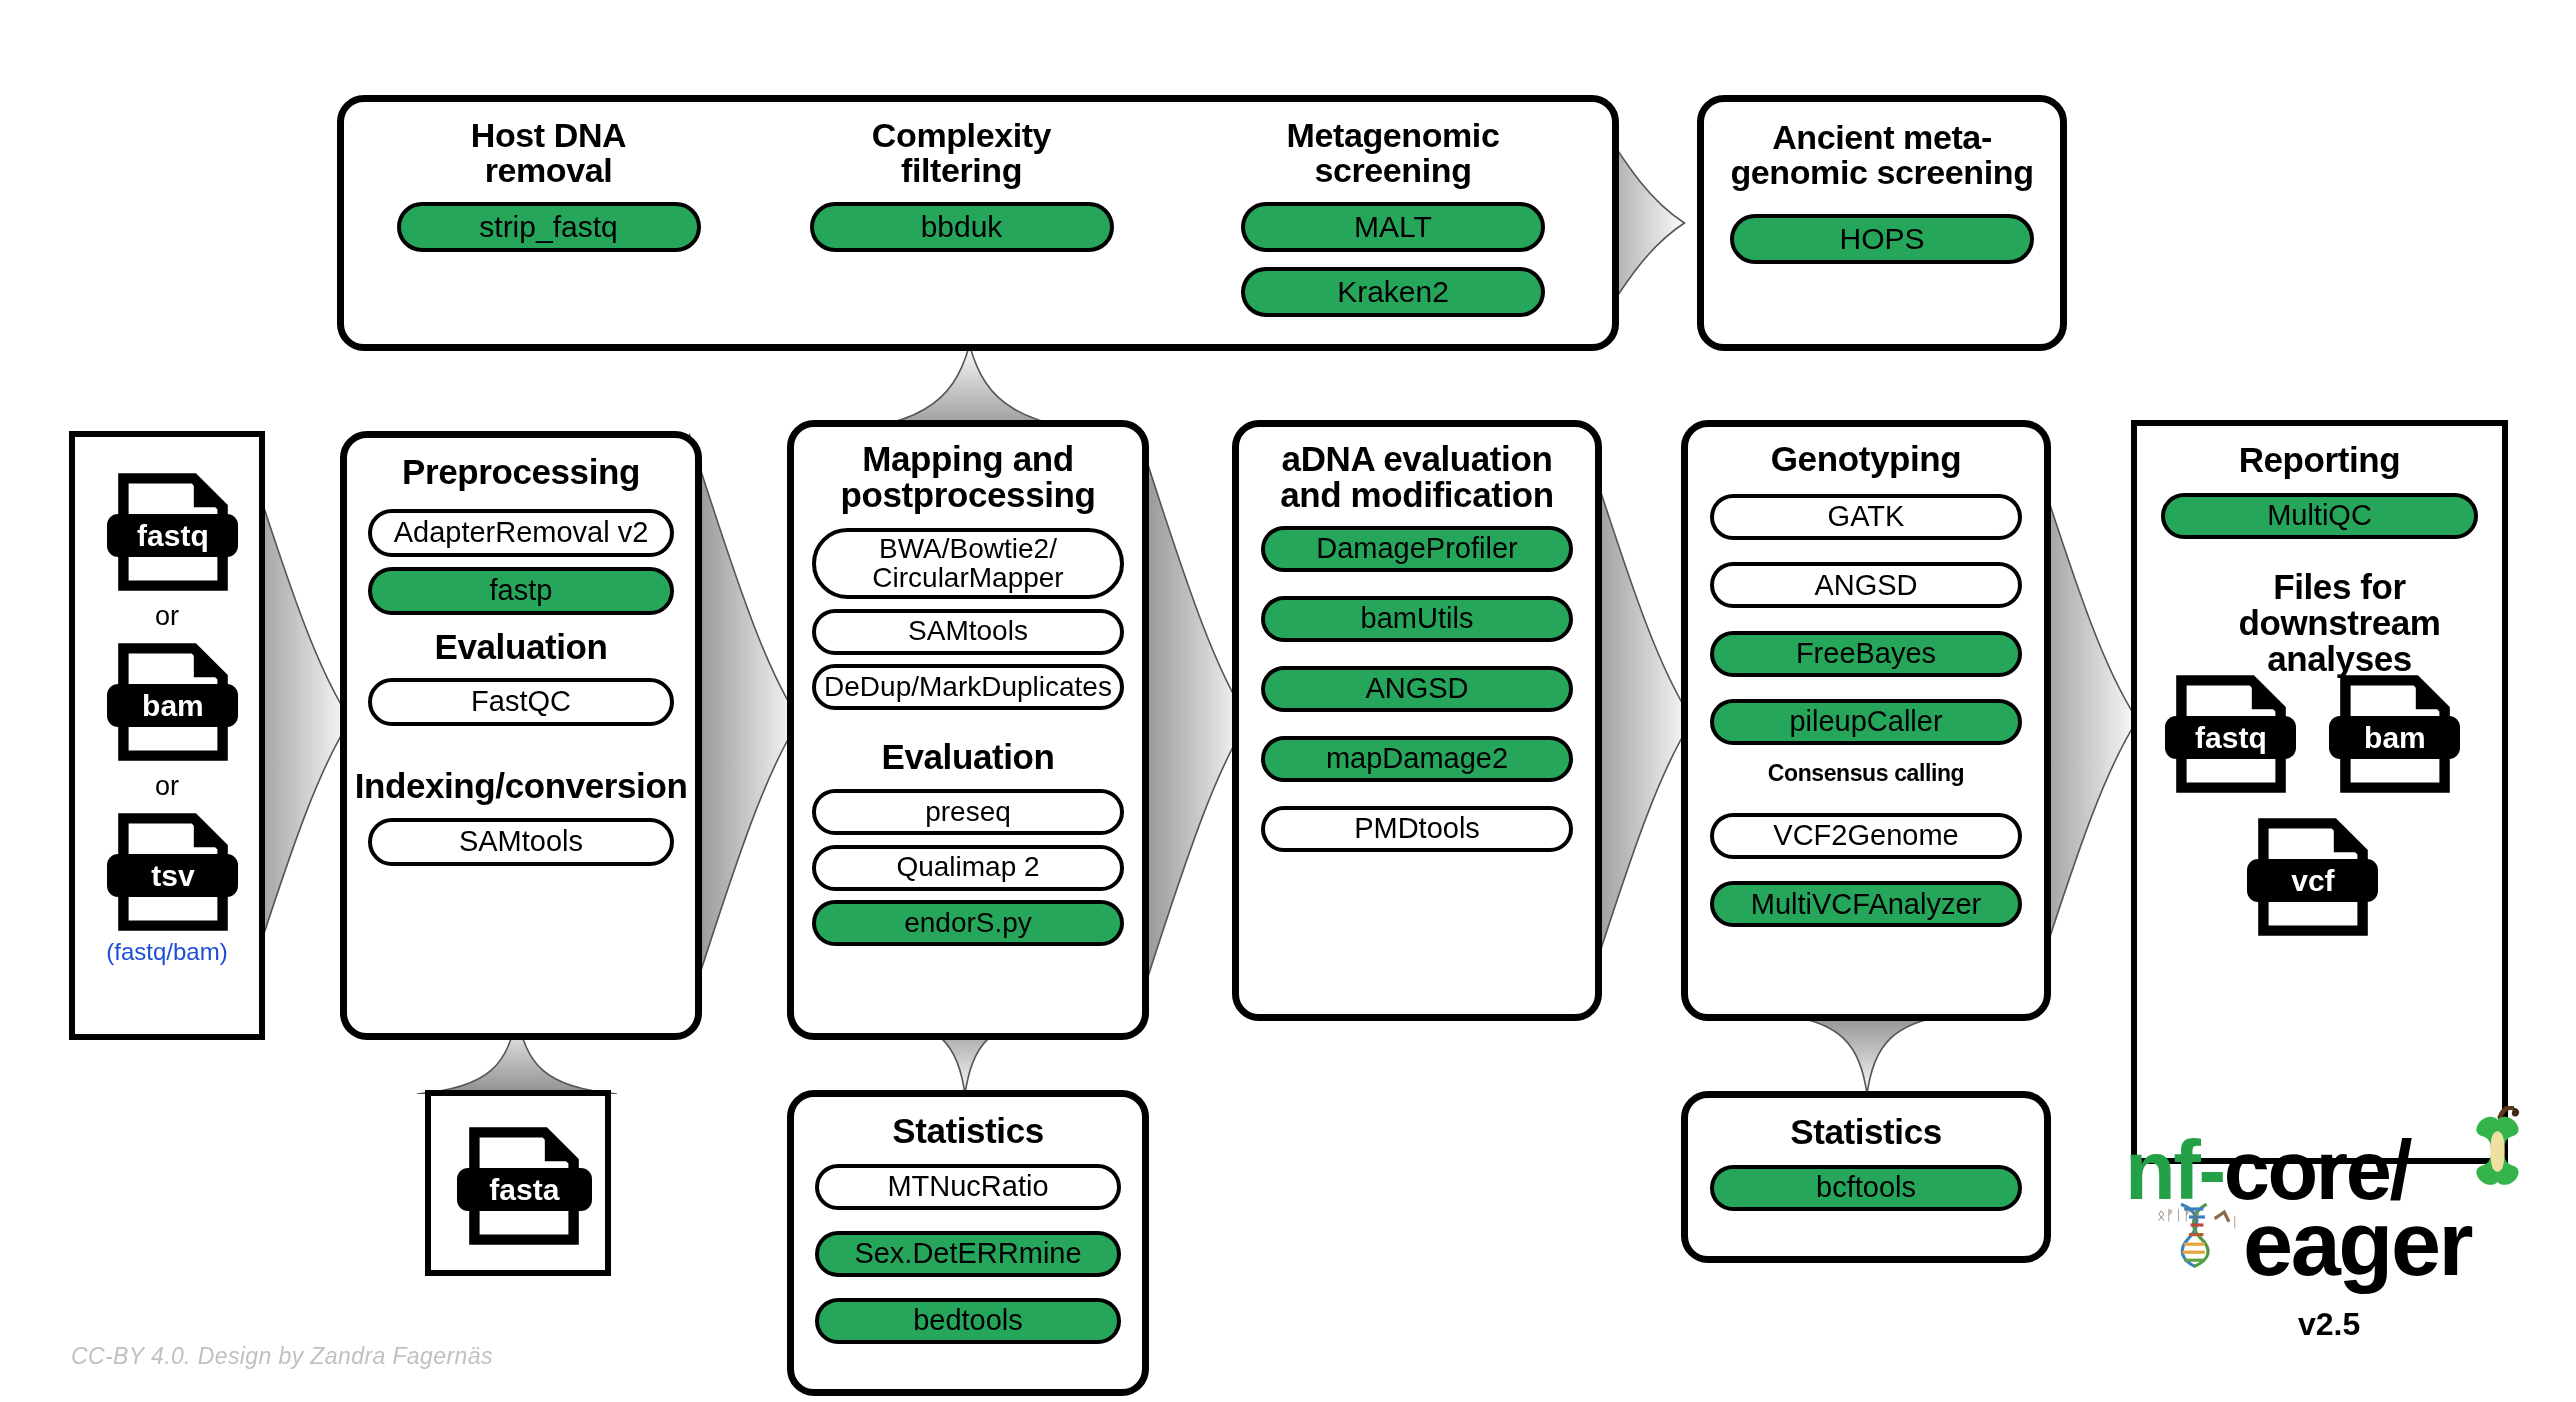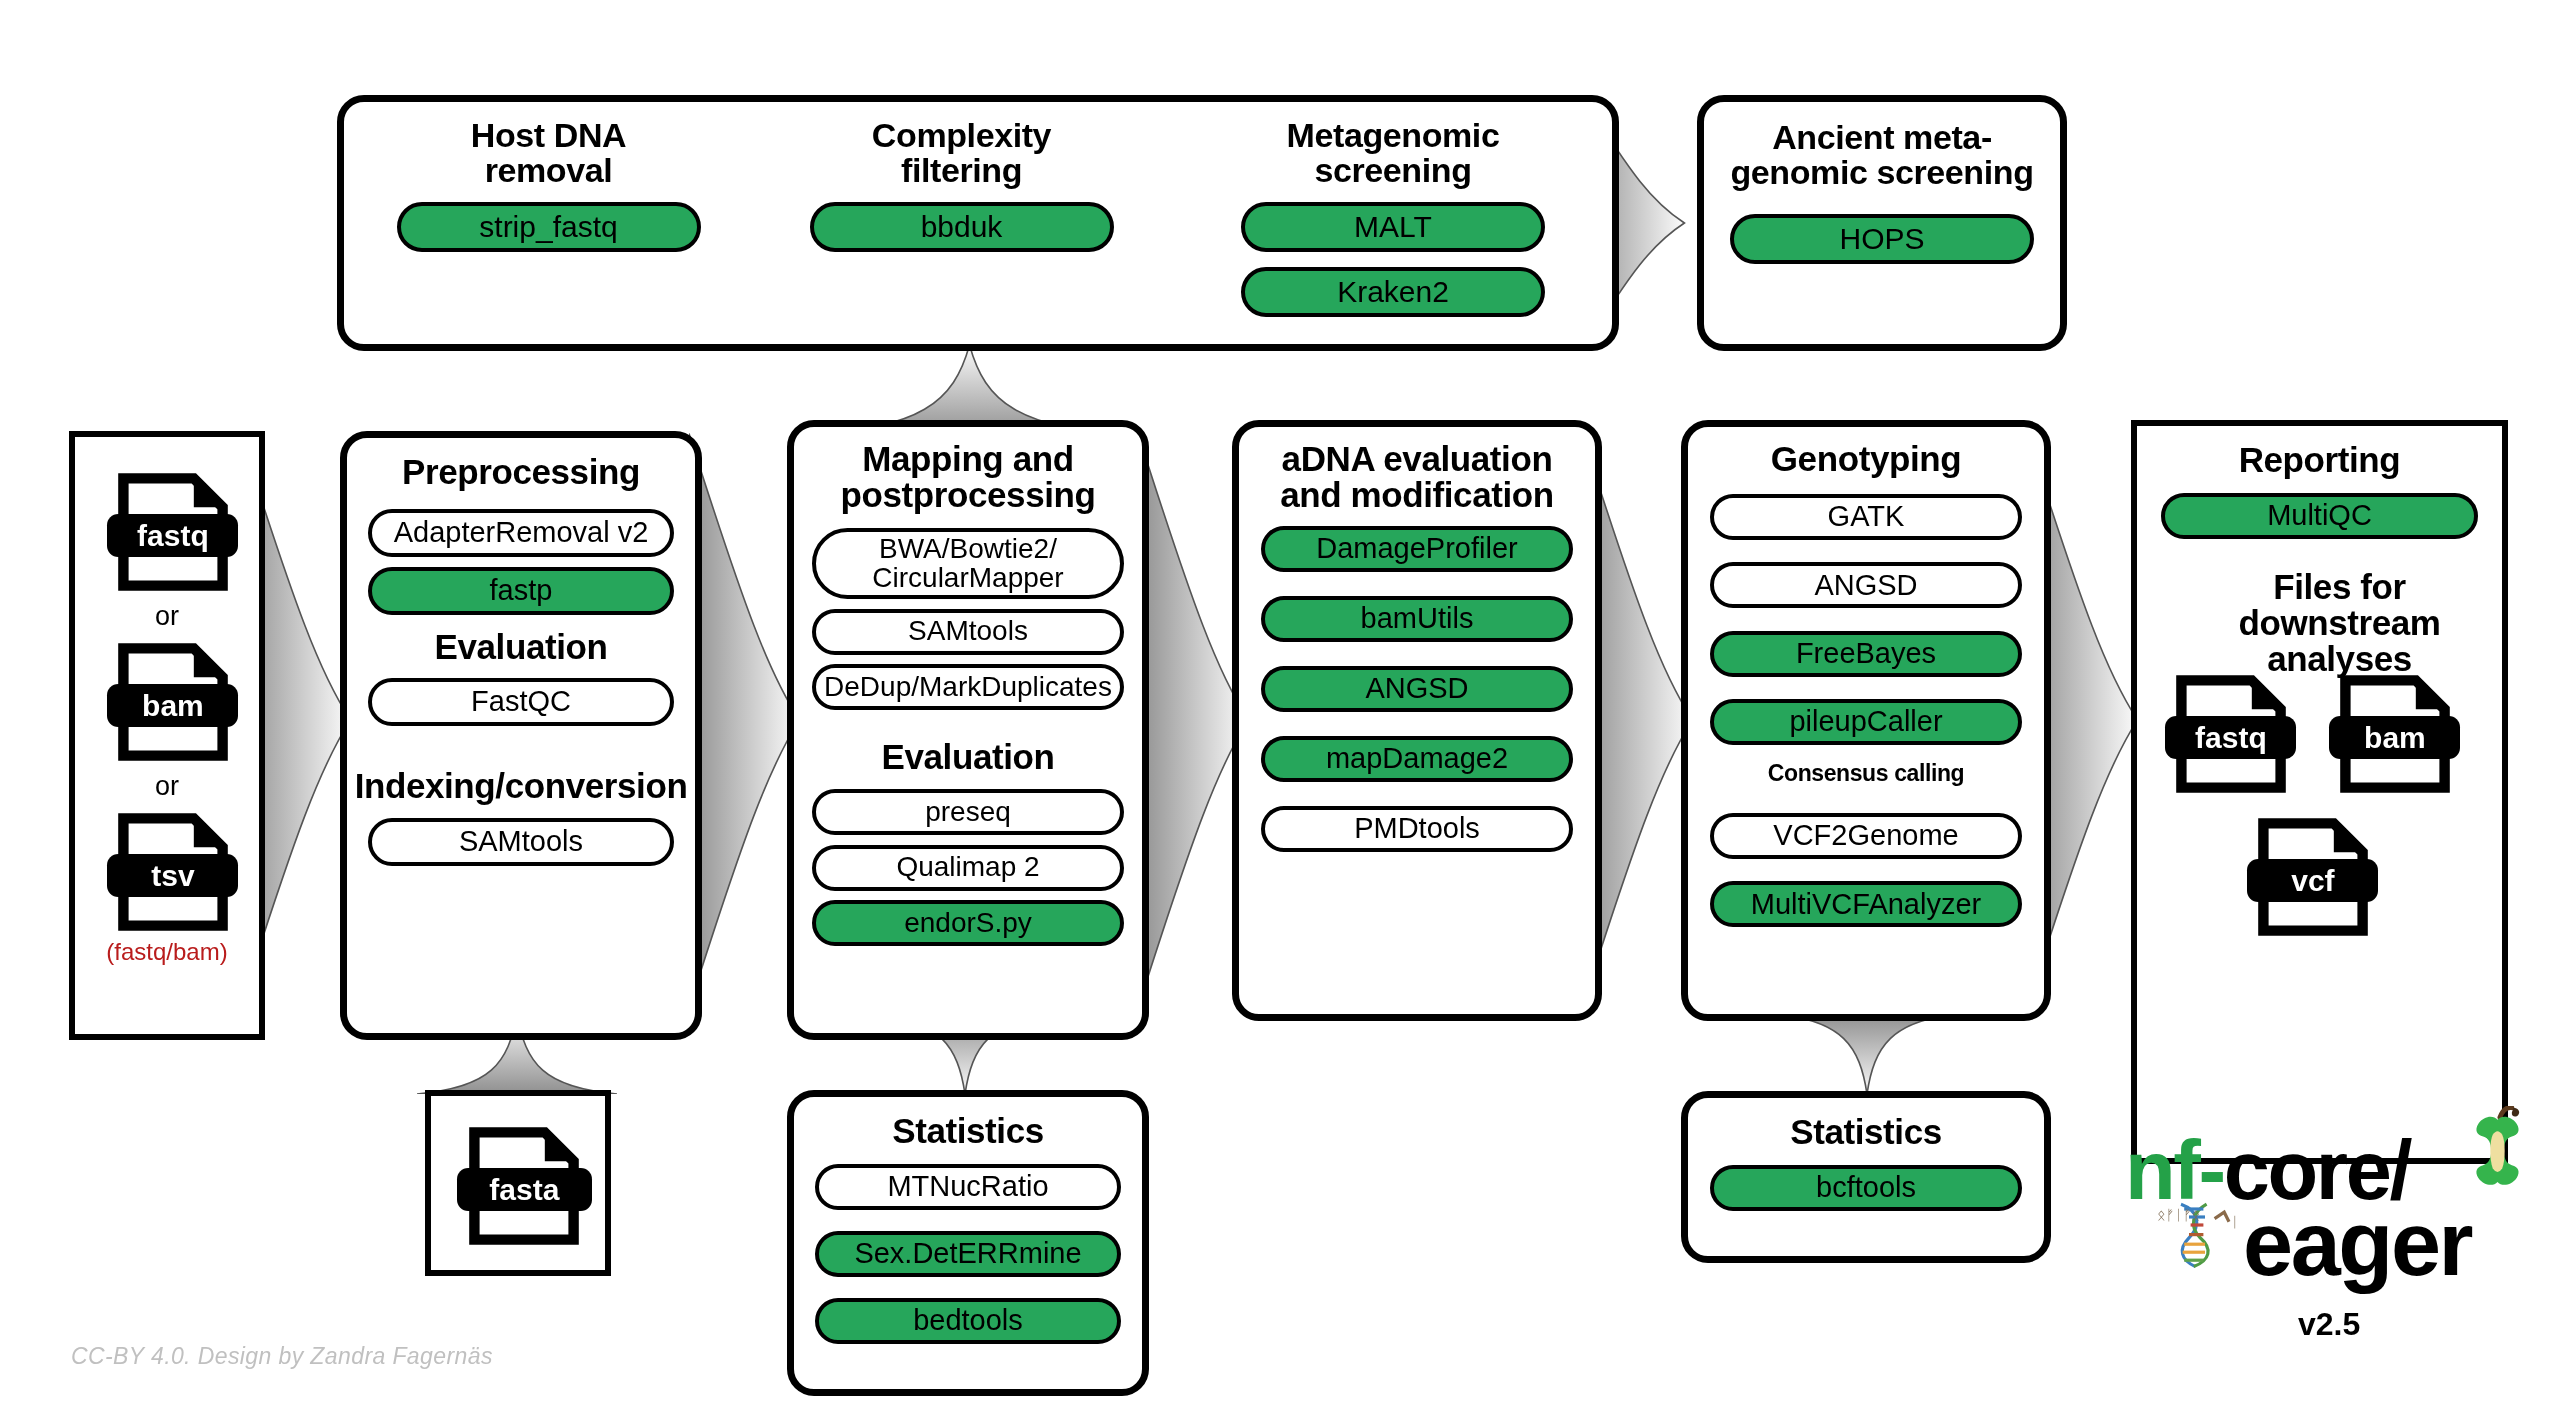--- a/index.html
+++ b/index.html
@@ -250,21 +250,21 @@
 
     <div class="fileicon" style="position:absolute;left:42px;top:375px;width:112px;height:120px;">
       <svg class="sheet" viewBox="0 0 140 150">
         <path d="M8,8 H96 L132,44 V142 H8 Z" fill="#fff" stroke="#000" stroke-width="13"></path>
         <path d="M96,8 L132,44 H96 Z" fill="#000"></path>
       </svg>
       <div class="band" style="left:-9.6px;top:42px;width:131px;height:43px;font-size:30px;">
         <span>tsv</span>
       </div>
     </div>
-    <div style="position:absolute;left:0;right:0;top:501px;text-align:center;font-size:24px;color:#b91c1c;">(fastq/bam)</div>
+    <div style="position:absolute;left:0;right:0;top:501px;text-align:center;font-size:24px;color:#1d4ed8;">(fastq/bam)</div>
   </div>
 
   <div class="box round" style="left:340px;top:431px;width:362px;height:609px;">
     <div class="box-title" style="position:absolute;left:0;right:0;top:16px;font-size:35px;white-space:pre-line;">Preprocessing</div>
 
     <div style="position:absolute;left:21px;right:21px;top:71px;display:flex;flex-direction:column;align-items:center;gap:9.6px;justify-content:space-between;">
       <div class="pill" style="width:100%;height:48px;font-size:29px;">
         <span>AdapterRemoval v2</span>
       </div>
       <div class="pill green" style="width:100%;height:48px;font-size:29px;">

